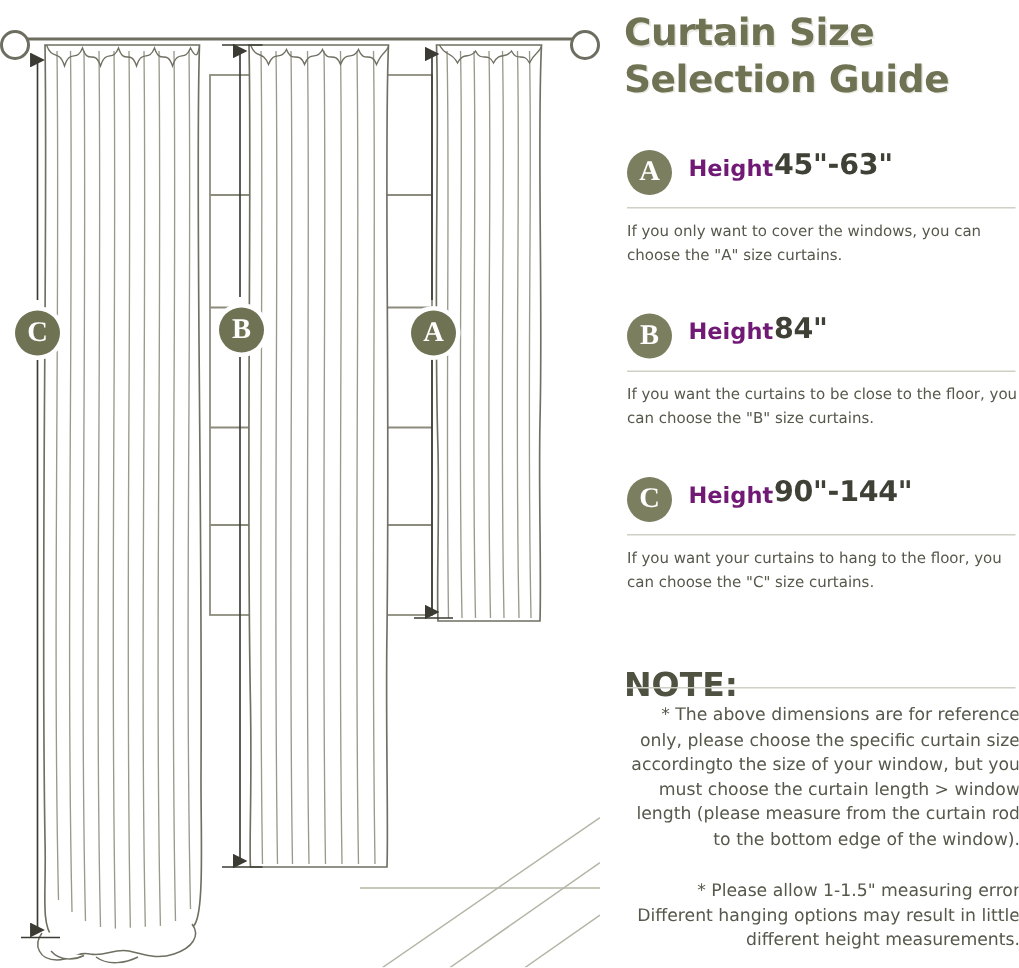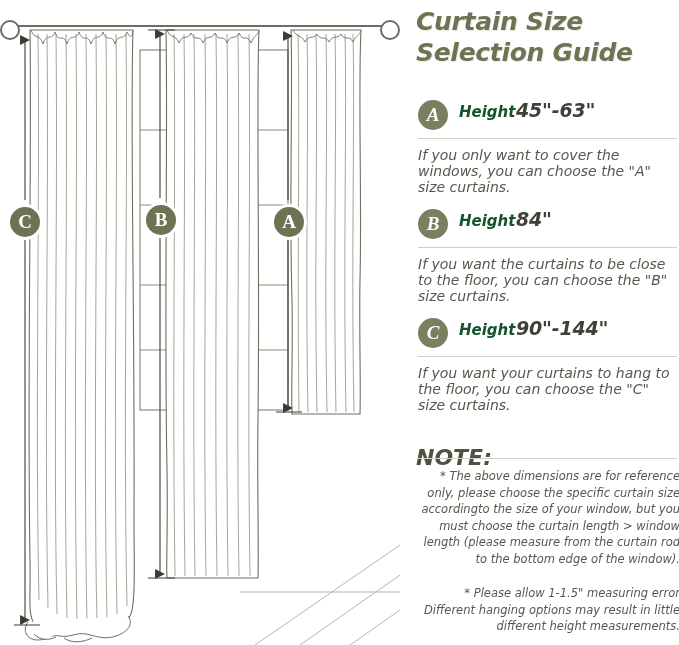--- a/index.html
+++ b/index.html
@@ -52,21 +52,20 @@
   #badge-b-diagram { left: 146px; top: 205px; }
   #badge-a-diagram { left: 274px; top: 207px; }
 
   
   #right-panel {
     position: absolute;
     left: 408px;
     top: 0;
     width: 271px;
     height: 512px;
-    font-style: italic;
   }
 
   #guide-title {
     position: absolute;
     left: 8px;
     top: 6px;
     width: 265px;
     font-family: "DejaVu Sans", sans-serif;
     font-weight: bold;
     font-size: 25px;
@@ -94,21 +93,21 @@
     left: 2px;
     top: 0px;
   }
   .option-label {
     position: absolute;
     left: 43px;
     top: 3px;
     font-family: "DejaVu Sans", sans-serif;
     font-weight: bold;
     font-size: 15px;
-    color: #14532d;
+    color: #701a75;
   }
   .option-size {
     position: absolute;
     left: 100px;
     top: -1px;
     font-family: "DejaVu Sans", sans-serif;
     font-weight: bold;
     font-size: 19px;
     color: #3f4136;
     letter-spacing: -0.2px;
@@ -120,21 +119,21 @@
     width: 259px;
     height: 1px;
     background: #cfd0c6;
   }
   .option-desc {
     position: absolute;
     left: 2px;
     top: 47px;
     width: 261px;
     font-family: "DejaVu Sans", sans-serif;
-    font-size: 14px;
+    font-size: 10px;
     line-height: 16px;
     color: #56584b;
   }
 
   #note-title {
     position: absolute;
     left: 8px;
     top: 425px;
     font-family: "DejaVu Sans", sans-serif;
     font-weight: bold;

